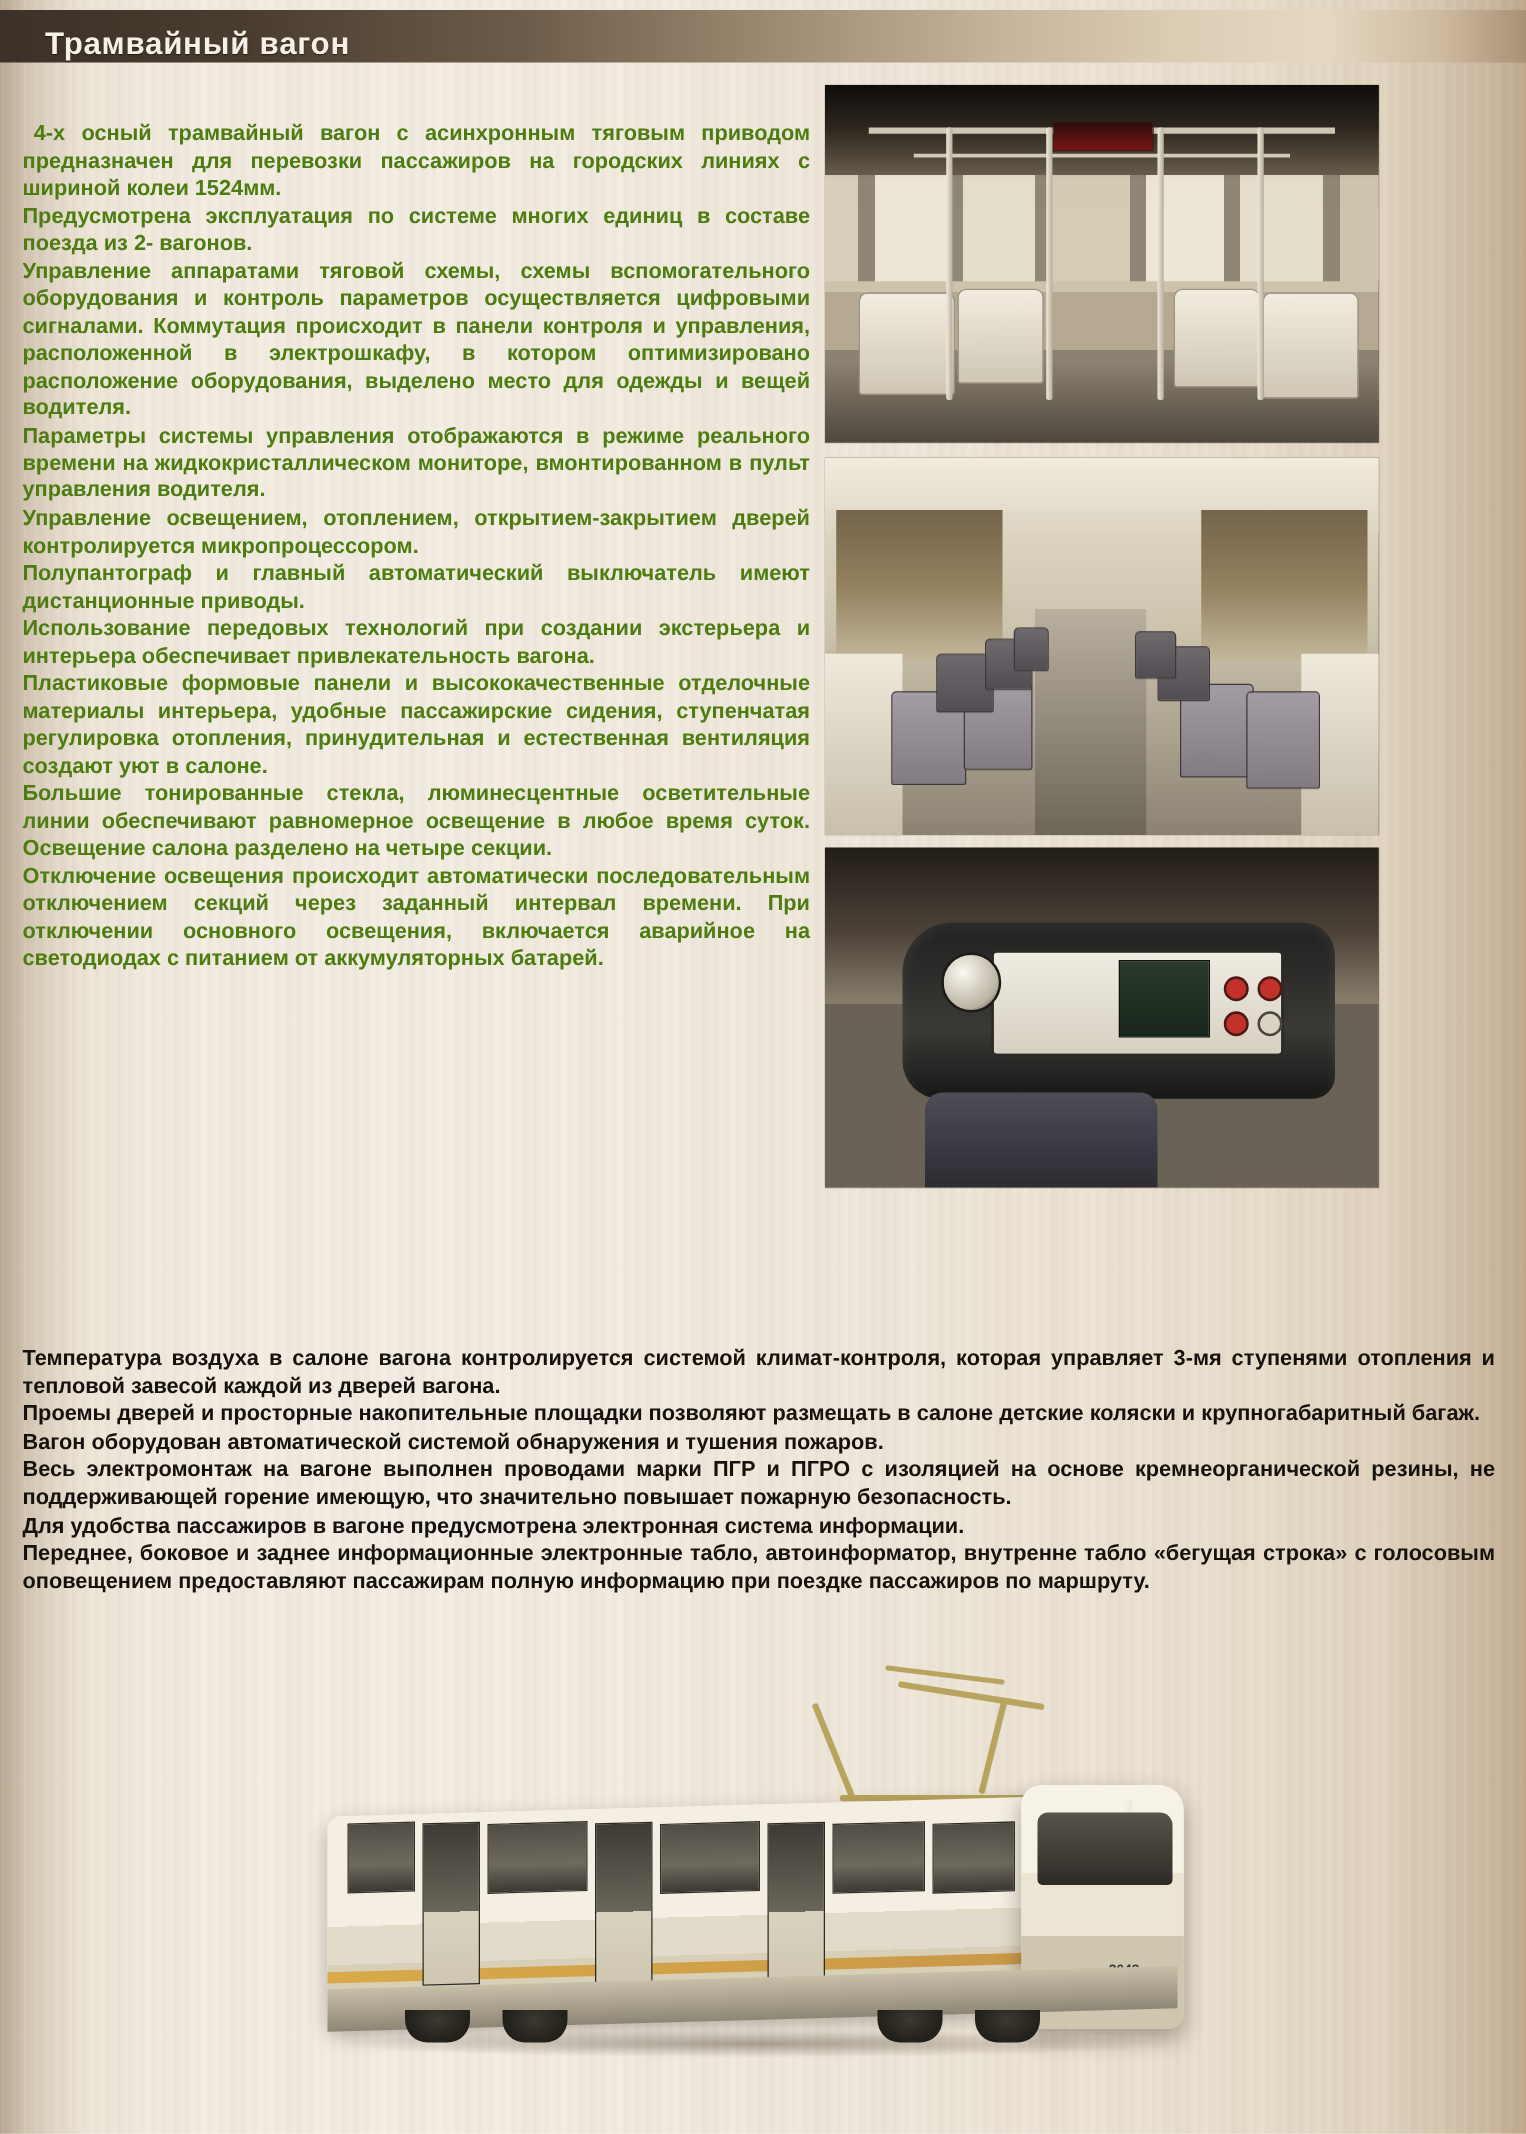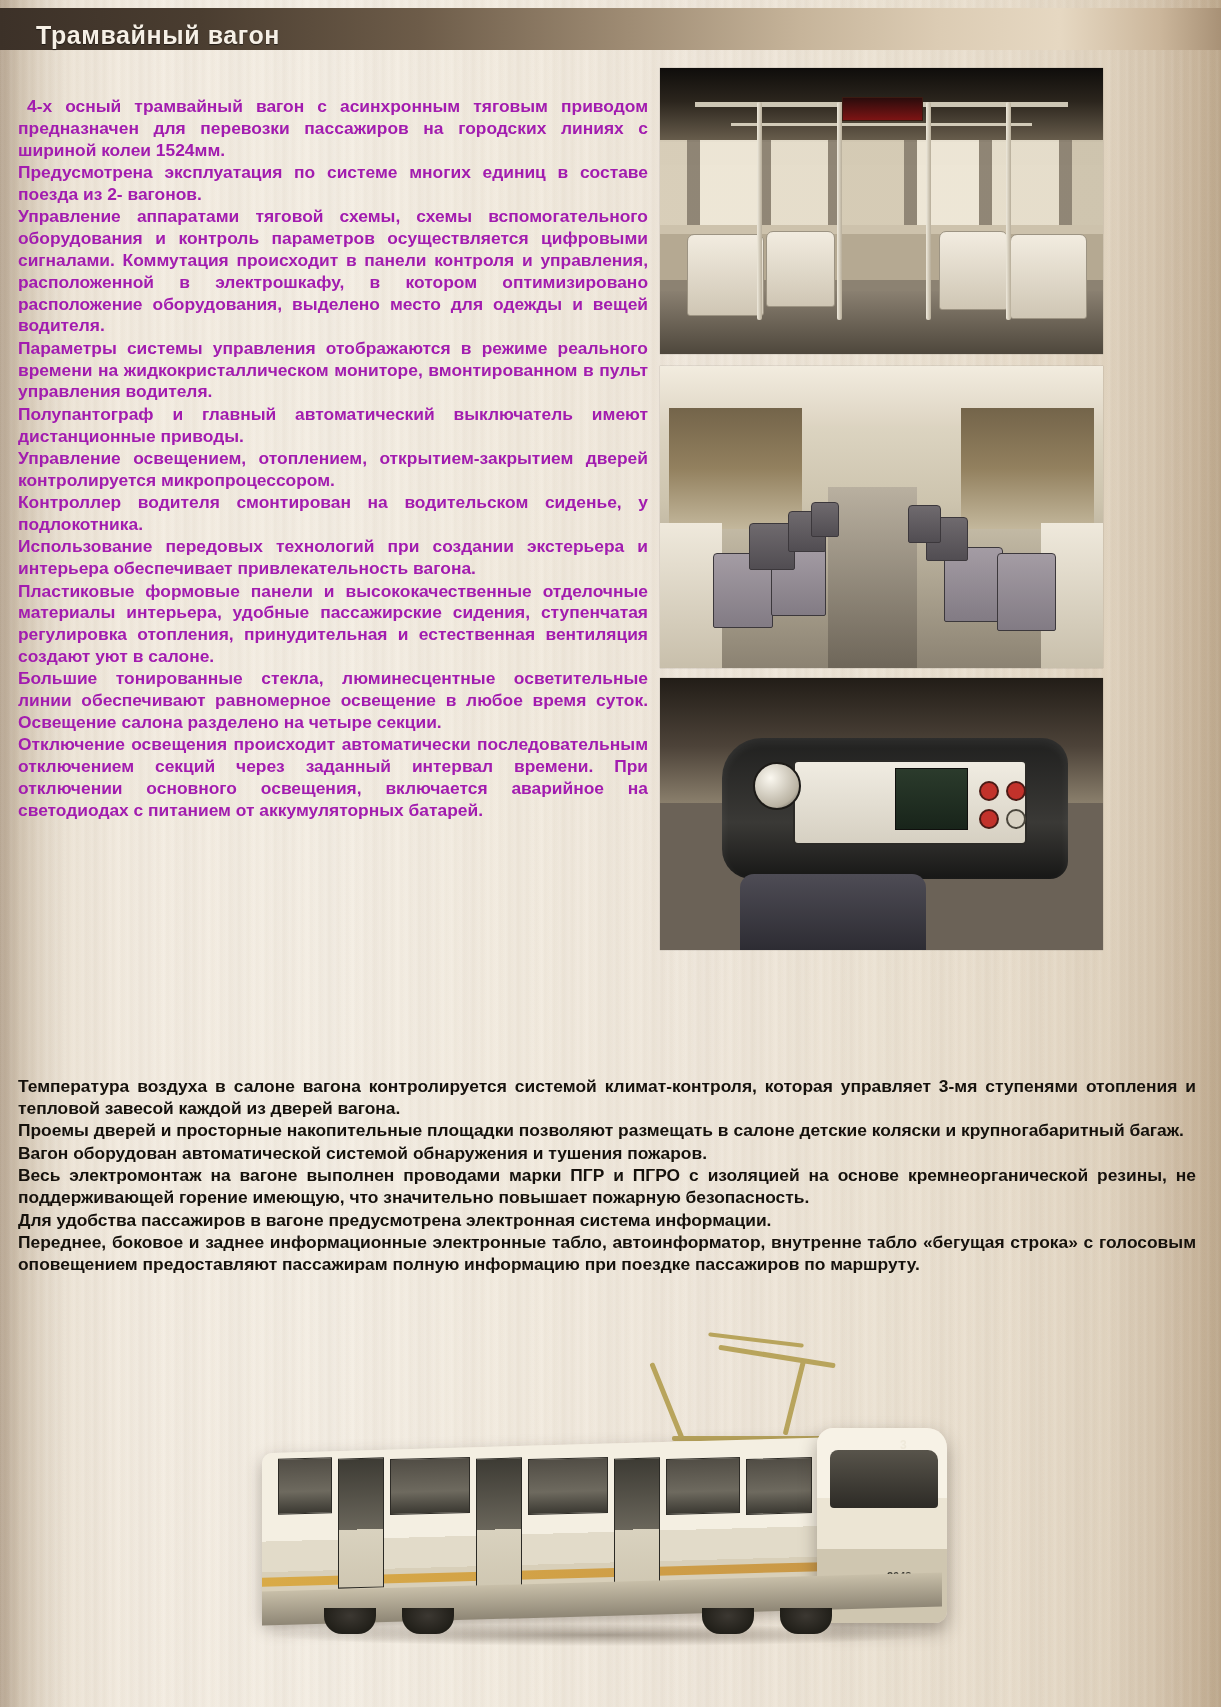--- a/index.html
+++ b/index.html
@@ -68,21 +68,21 @@
   }
 
   
   .col-text {
     position: absolute;
     left: 18px;
     top: 96px;
     width: 630px;
     font-size: 17.4px;
     line-height: 1.255;
-    color: #a21caf;
+    color: #4d7c0f;
     font-weight: bold;
     text-align: justify;
   }
   .col-text p {
     margin: 0 0 0.5px 0;
   }
   .col-text p.indent {
     text-indent: 9px;
   }
 
@@ -302,23 +302,22 @@
 
   <div class="header-band">
     <div class="header-title">Трамвайный вагон</div>
   </div>
 
   <div class="col-text">
     <p class="indent">4-х осный трамвайный вагон с асинхронным тяговым приводом предназначен для перевозки пассажиров на городских линиях с шириной колеи 1524мм.</p>
     <p>Предусмотрена эксплуатация по системе многих единиц в составе поезда из 2- вагонов.</p>
     <p>Управление аппаратами тяговой схемы, схемы вспомогательного оборудования и контроль параметров осуществляется цифровыми сигналами. Коммутация происходит в панели контроля и управления, расположенной в электрошкафу, в котором оптимизировано расположение оборудования, выделено место для одежды и вещей водителя.</p>
     <p>Параметры системы управления отображаются в режиме реального времени на жидкокристаллическом мониторе, вмонтированном в пульт управления водителя.</p>
+    <p>Управление освещением, отоплением, открытием-закрытием дверей контролируется микропроцессором.</p>
     <p>Полупантограф и главный автоматический выключатель имеют дистанционные приводы.</p>
-    <p>Управление освещением, отоплением, открытием-закрытием дверей контролируется микропроцессором.</p>
-    <p>Контроллер водителя смонтирован на водительском сиденье, у подлокотника.</p>
     <p>Использование передовых технологий при создании экстерьера и интерьера обеспечивает привлекательность вагона.</p>
     <p>Пластиковые формовые панели и высококачественные отделочные материалы интерьера, удобные пассажирские сидения, ступенчатая регулировка отопления, принудительная и естественная вентиляция создают уют в салоне.</p>
     <p>Большие тонированные стекла, люминесцентные осветительные линии обеспечивают равномерное освещение в любое время суток. Освещение салона разделено на четыре секции.</p>
     <p>Отключение освещения происходит автоматически последовательным отключением секций через заданный интервал времени. При отключении основного освещения, включается аварийное на светодиодах с питанием от аккумуляторных батарей.</p>
   </div>
 
   <div class="photo photo-1">
     <div class="p1-bg"></div>
     <div class="p1-ceil">
       <div class="strip" style="left:8%;top:46%;width:34%;"></div>

